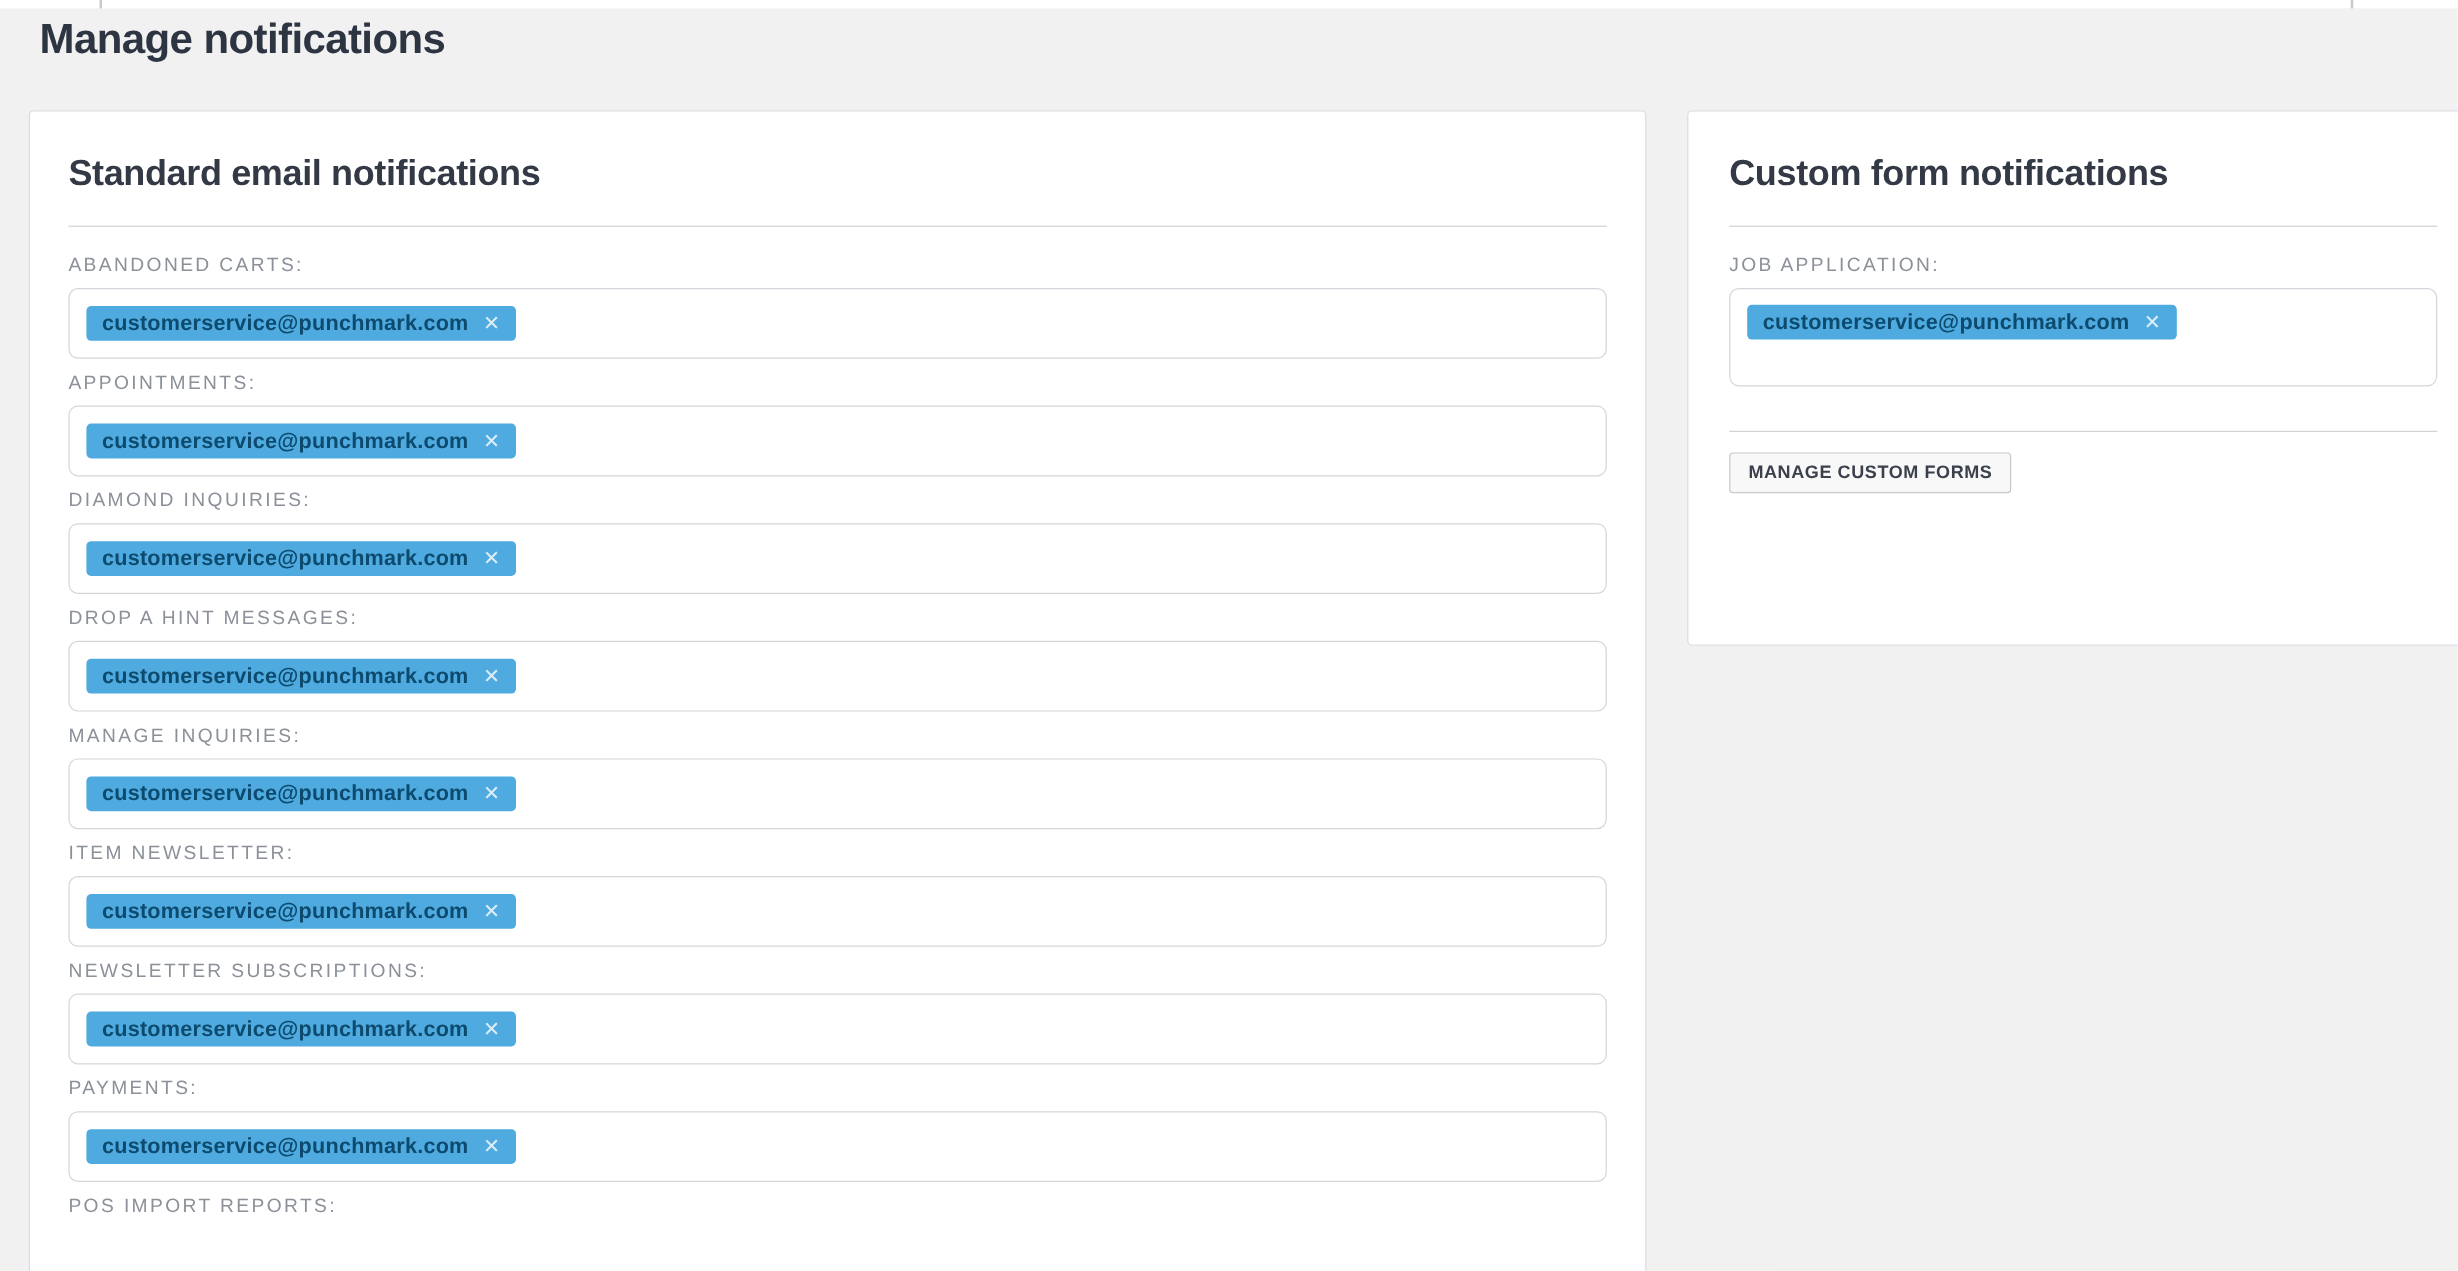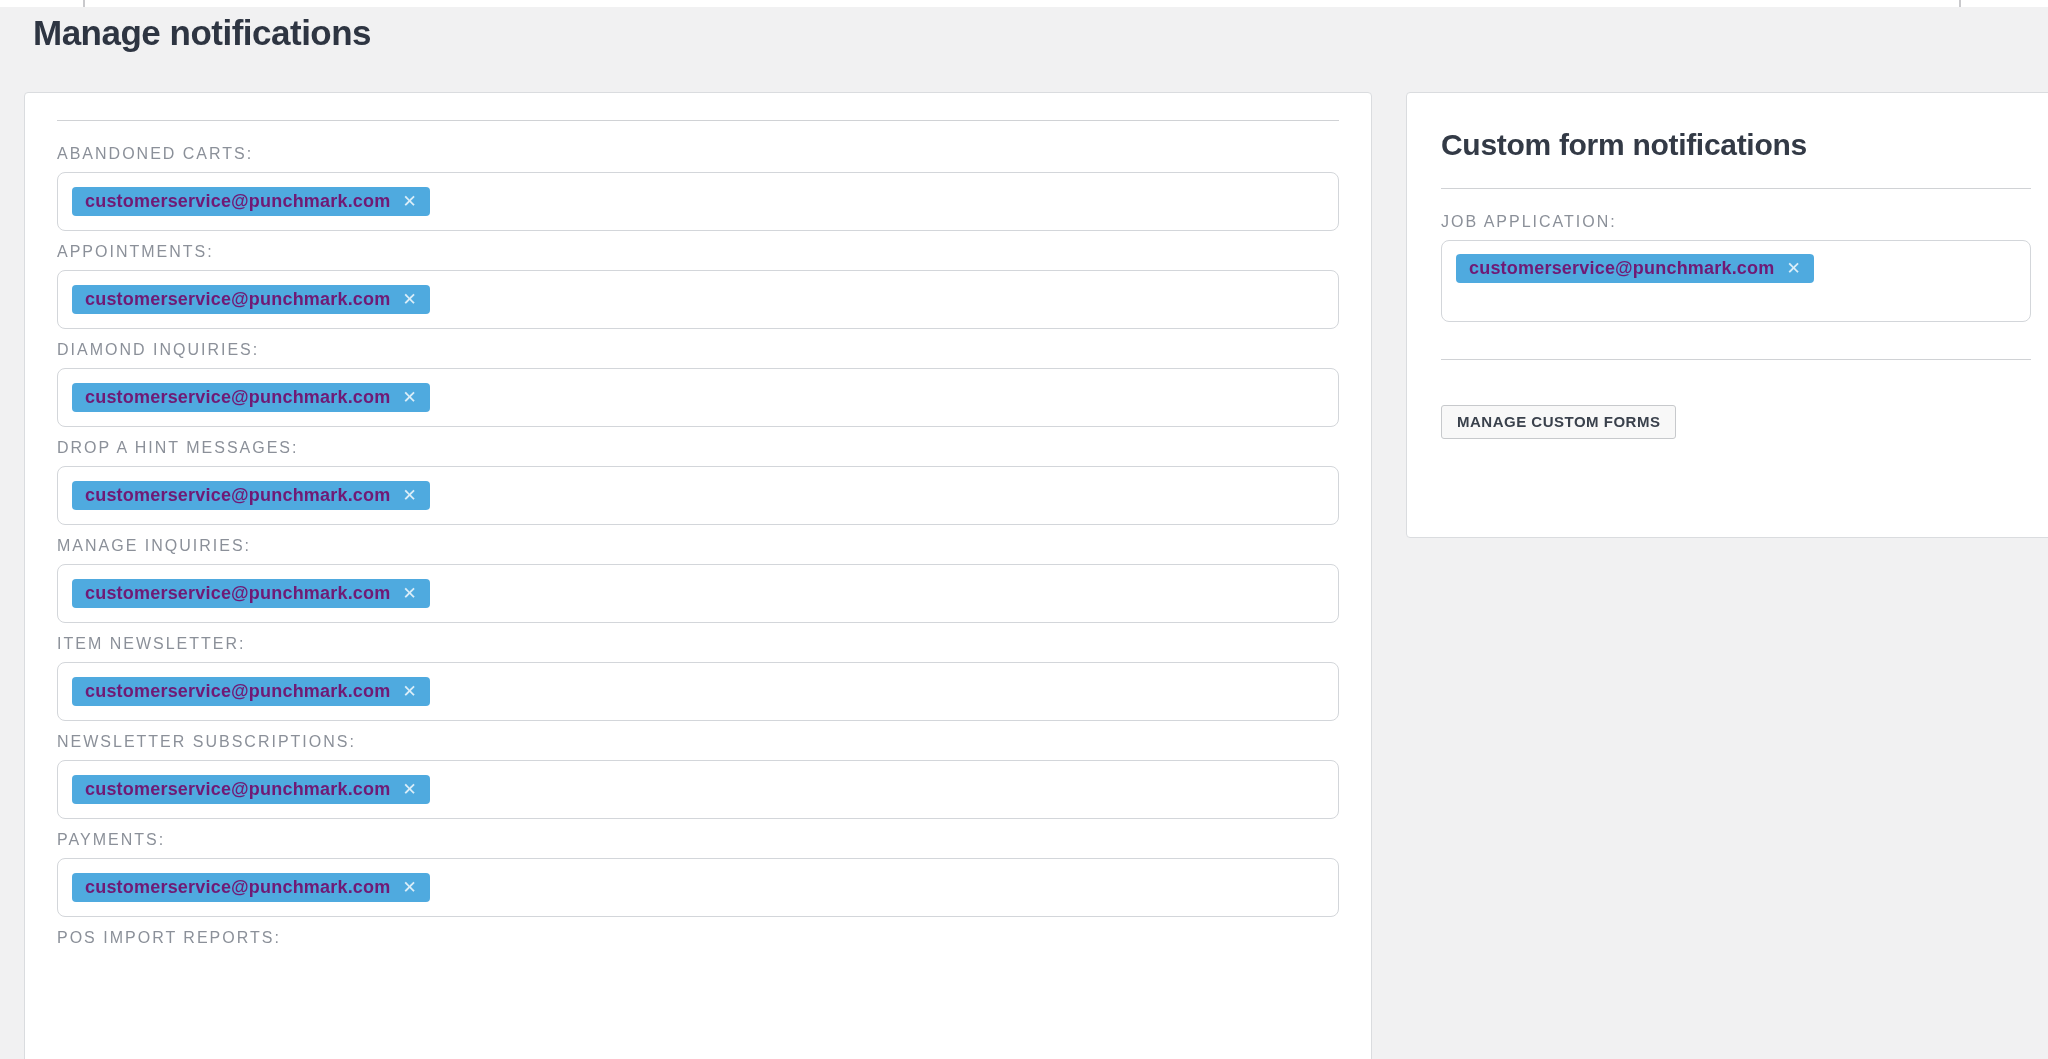--- a/index.html
+++ b/index.html
@@ -52,46 +52,47 @@
     box-sizing:border-box; height:59px; background:#fff;
     border:1px solid #d3d6da; border-radius:8px;
     display:flex; align-items:center; padding:0 14px;
   }
   .card-custom .tag-input { height:82px; align-items:flex-start; padding-top:13px; }
 
   .tag {
     display:inline-flex; align-items:center; gap:12px;
     background:#4faadf; border-radius:4px; height:29px; padding:0 13px;
   }
-  .tag-text { font-size:18px; font-weight:bold; color:#701a75; letter-spacing:0.2px; }
+  .tag-text { font-size:18px; font-weight:bold; color:#0c4a6e; letter-spacing:0.2px; }
   .tag-close {
     font-size:17px; color:#ffffff; opacity:0.8; cursor:pointer; line-height:1;
     font-weight:normal;
   }
 
   .btn {
-    display:inline-block; margin-top:45px; height:34px; line-height:32px;
+    display:inline-block; margin-top:17px; height:34px; line-height:32px;
     box-sizing:border-box; padding:0 15px;
     background:#f8f8f8; border:1px solid #c7c9cc; border-radius:3px;
     font-family:"Liberation Sans", sans-serif;
     font-size:15px; font-weight:bold; letter-spacing:0.5px; color:#3a414c;
     cursor:pointer;
   }
 </style>
 </head>
 <body>
 
 <div class="top-strip">
   <span class="tick tick-a"></span>
   <span class="tick tick-b"></span>
 </div>
 
 <h1 class="page-title">Manage notifications</h1>
 
 <section class="card card-standard">
+  <h2>Standard email notifications</h2>
   <hr>
 
   <div class="field">
     <div class="field-label">ABANDONED CARTS:</div>
     <div class="tag-input">
       <span class="tag">
         <span class="tag-text">customerservice@punchmark.com</span>
         <span class="tag-close">✕</span>
       </span>
     </div>

